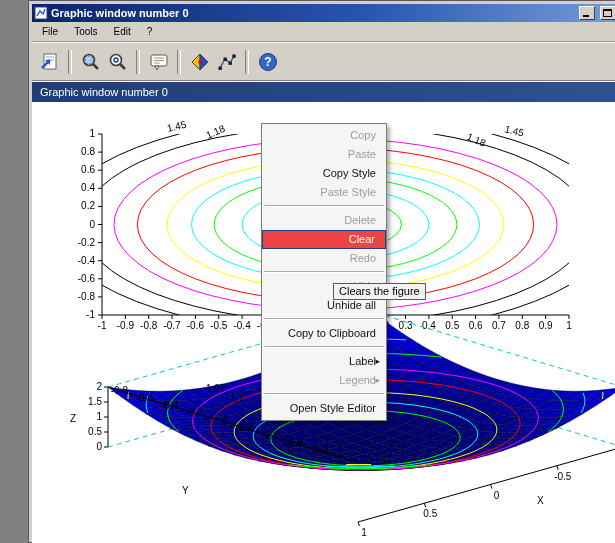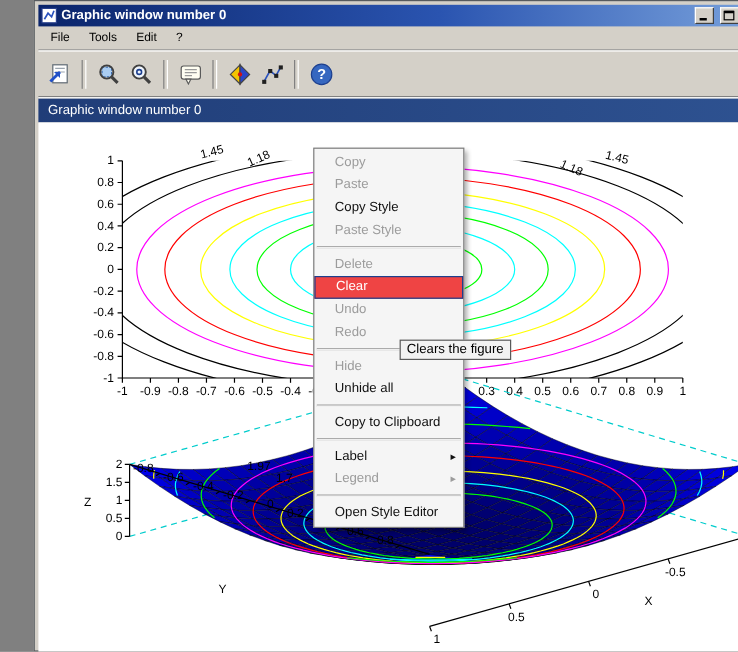--- a/index.html
+++ b/index.html
@@ -10,21 +10,21 @@
   .win-btn.close{background:linear-gradient(180deg,#e86a46,#c33414);}
   .menubar{height:19px;display:flex;align-items:center;font-size:10px;color:#000;padding:0 2px;border-bottom:1px solid #9a9a9a;}
   .menubar .menu-item{padding:2px 8px;}
   .toolbar{height:33px;display:flex;align-items:center;padding:2px 4px;border-top:1px solid #ffffff;border-bottom:1px solid #808080;}
   .tool-btn{width:27px;height:27px;display:flex;align-items:center;justify-content:center;}
   .tool-sep{width:2px;height:24px;border-left:1px solid #808080;border-right:1px solid #ffffff;margin:0 5px;}
   .infobar{height:20px;background:linear-gradient(90deg,#203d78,#2e5291);border-top:1px solid #ffffff;display:flex;align-items:center;justify-content:space-between;color:#fff;font-size:11px;padding:0 8px;}
   .infobar .help-q{font-weight:bold;color:#e8eeff;}
   .content{position:relative;background:#ffffff;height:444px;overflow:hidden;}
   svg text{font-family:"Liberation Sans",sans-serif;}
-  .ctx-menu{position:absolute;left:229px;top:21px;width:124px;background:#f5f5f5;border:1px solid #7c7c7c;box-shadow:3px 3px 4px rgba(0,0,0,0.32);padding:2px 0;z-index:10;font-size:11px;}
+  .ctx-menu{position:absolute;left:229px;top:21px;width:124px;background:#f5f5f5;border:1px solid #7c7c7c;box-shadow:3px 3px 4px rgba(0,0,0,0.32);padding:2px 0;z-index:10;font-size:11px;text-align:right;}
   .ctx-item{height:19px;line-height:19px;padding:0 10px 0 17px;color:#111;position:relative;white-space:nowrap;}
   .ctx-item.disabled{color:#9c9c9c;}
   .ctx-item.highlighted{background:#ef4444;border:1px solid #1d3f8d;color:#ffffff;height:17px;line-height:17px;}
   .ctx-sep{height:1px;background:#ababab;border-bottom:1px solid #ffffff;margin:3px 2px 4px 2px;}
   .ctx-arrow{position:absolute;right:6px;top:0;font-size:9px;}
   .tooltip{position:absolute;left:301px;top:181px;background:#f2f2f2;border:1px solid #5a5a5a;padding:1px 5px 2px 5px;font-size:11px;color:#000;z-index:20;white-space:nowrap;}
 </style>
 </head>
 <body>
 
@@ -682,21 +682,20 @@
         </g>
     </svg>
     <div class="ctx-menu" id="ctx-menu">
         <div class="ctx-item disabled"><span>Copy</span></div>
         <div class="ctx-item disabled"><span>Paste</span></div>
         <div class="ctx-item"><span>Copy Style</span></div>
         <div class="ctx-item disabled"><span>Paste Style</span></div>
         <div class="ctx-sep"></div>
         <div class="ctx-item disabled"><span>Delete</span></div>
         <div class="ctx-item highlighted"><span>Clear</span></div>
-        <div class="ctx-item disabled"><span>Undo</span></div>
         <div class="ctx-item disabled"><span>Redo</span></div>
         <div class="ctx-sep"></div>
         <div class="ctx-item disabled"><span>Hide</span></div>
         <div class="ctx-item"><span>Unhide all</span></div>
         <div class="ctx-sep"></div>
         <div class="ctx-item"><span>Copy to Clipboard</span></div>
         <div class="ctx-sep"></div>
         <div class="ctx-item"><span>Label</span><span class="ctx-arrow">▸</span></div>
         <div class="ctx-item disabled"><span>Legend</span><span class="ctx-arrow">▸</span></div>
         <div class="ctx-sep"></div>

